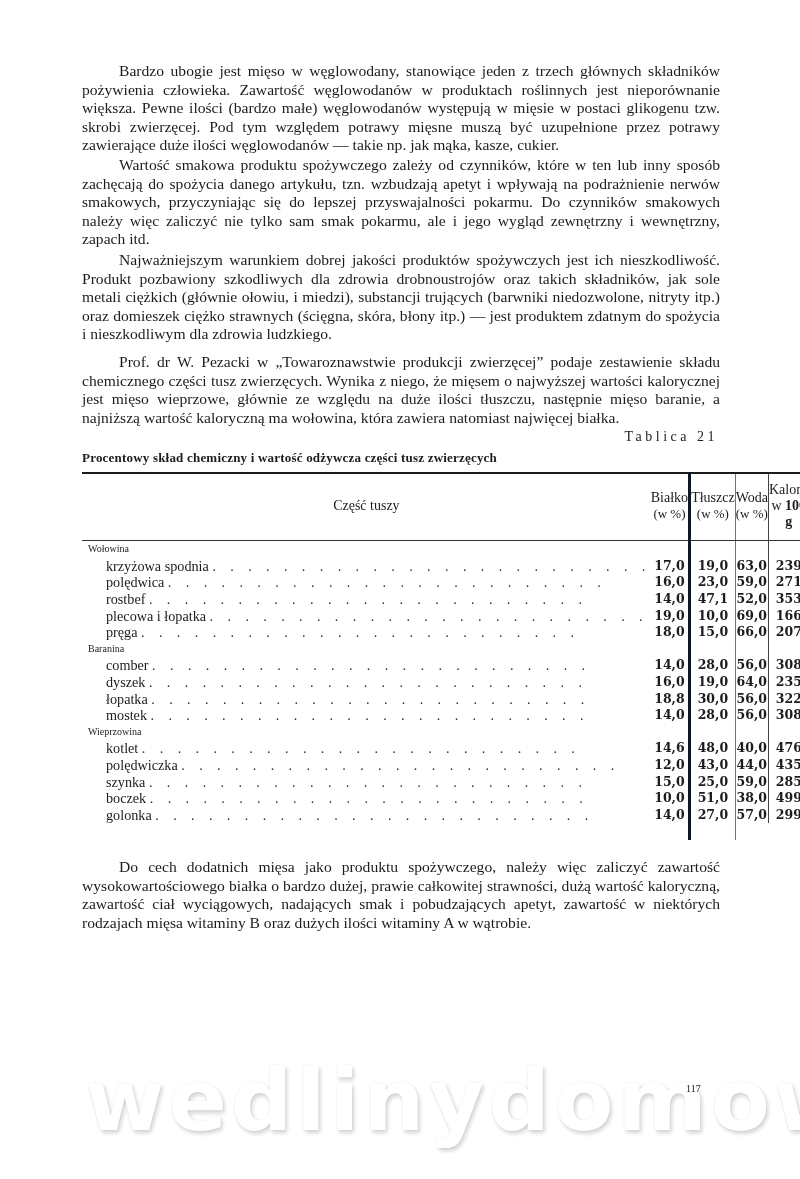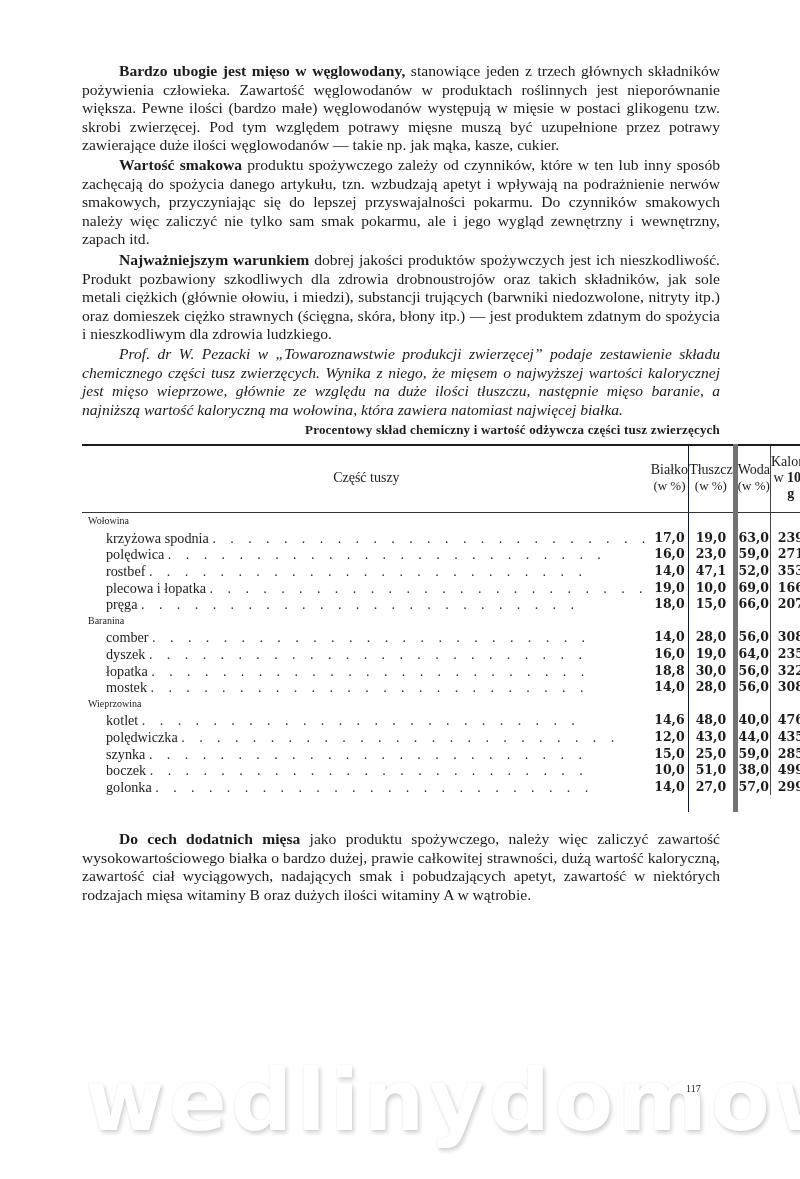--- a/index.html
+++ b/index.html
@@ -5,48 +5,48 @@
   html, body { margin: 0; padding: 0; }
   body {
     width: 800px; height: 1179px; background: #ffffff; position: relative; overflow: hidden;
     font-family: "Liberation Serif", "DejaVu Serif", serif; color: #1c1c1c;
   }
   .page { position: absolute; left: 82px; top: 62px; width: 638px; }
   .para {
     font-size: 15.6px; line-height: 18.6px; text-align: justify; margin: 0;
     text-indent: 37px; hyphens: manual;
   }
-  .para b { font-weight: bold; }
+  .para b { font-weight: normal; }
   .p1 { margin-top: 0; }
   .p2 { margin-top: 1px; }
   .p3 { margin-top: 2px; }
-  .p4 { margin-top: 1px; font-style: italic; }
+  .p4 { margin-top: 9px; }
   .table-num {
     text-align: right; font-size: 14px; letter-spacing: 3.5px; margin-top: 2px; height: 18px;
     padding-right: 2px;
   }
   .table-title {
-    text-align: right; font-size: 13px; font-weight: bold; margin-top: 3px; letter-spacing: 0.2px;
+    text-align: left; font-size: 13px; font-weight: bold; margin-top: 3px; letter-spacing: 0.2px;
   }
   table.data {
     width: 640px; border-collapse: collapse; margin-top: 6px; font-size: 13.6px;
     border-top: 2.5px solid #1c1c1c; border-bottom: none;
   }
   table.data th {
     font-weight: normal; font-size: 14px; line-height: 16px; padding: 8px 0 10px 0; text-align: center;
     border-bottom: 1.5px solid #333;
   }
   table.data th .sub { font-size: 13px; }
   table.data th .bold { font-weight: bold; }
   table.data td { padding: 0; line-height: 16.6px; height: 16.6px; }
   .col-part { width: 265px; text-align: left; }
   .col-num { text-align: center; }
   .c-bialko { width: 93px; margin-top: 48px; }
-  .c-tluszcz { width: 93px; border-left: 1px solid #0f172a; }
-  .c-woda { width: 95px; border-left: 5px solid #737373; }
+  .c-tluszcz { width: 93px; border-left: 3px solid #0f172a; }
+  .c-woda { width: 95px; border-left: 1px solid #737373; }
   .c-kal { width: 94px; border-left: 1.5px solid #444; }
   td.num { font-weight: bold; font-size: 13.6px; text-align: center; font-family: "DejaVu Serif", serif; font-size: 12.5px; }
   .group td { padding-top: 6px; height: 18px; }
   .group-label { padding-left: 6px !important; font-size: 10px; }
   .item-label { padding-left: 24px !important; font-size: 14.2px; white-space: nowrap; overflow: hidden; margin-top: 27px; }
   .item-label .dots { letter-spacing: 5.4px; color: #333; }
   .spacer td { height: 14px; }
   .after-table { margin-top: 18px; }
   .page-num {
     position: absolute; left: 686px; top: 1083px; font-size: 10px; font-family: "Liberation Serif", serif;
@@ -64,20 +64,21 @@
 <div class="page">
 
   <p class="para p1"><b>Bardzo ubogie jest mięso w węglowodany,</b><span> stanowiące jeden z trzech głównych składników pożywienia człowieka. Zawartość węglowodanów w produktach roślinnych jest nieporównanie większa. Pewne ilości (bardzo małe) węglowodanów występują w mięsie w postaci glikogenu tzw. skrobi zwierzęcej. Pod tym względem potrawy mięsne muszą być uzupełnione przez potrawy zawierające duże ilości węglowodanów — takie np. jak mąka, kasze, cukier.</span></p>
 
   <p class="para p2"><b>Wartość smakowa</b><span> produktu spożywczego zależy od czynników, które w ten lub inny sposób zachęcają do spożycia danego artykułu, tzn. wzbudzają apetyt i wpływają na podrażnienie nerwów smakowych, przyczyniając się do lepszej przyswajalności pokarmu. Do czynników smakowych należy więc zaliczyć nie tylko sam smak pokarmu, ale i jego wygląd zewnętrzny i wewnętrzny, zapach itd.</span></p>
 
   <p class="para p3"><b>Najważniejszym warunkiem</b><span> dobrej jakości produktów spożywczych jest ich nieszkodliwość. Produkt pozbawiony szkodliwych dla zdrowia drobnoustrojów oraz takich składników, jak sole metali ciężkich (głównie ołowiu, i miedzi), substancji trujących (barwniki niedozwolone, nitryty itp.) oraz domieszek ciężko strawnych (ścięgna, skóra, błony itp.) — jest produktem zdatnym do spożycia i nieszkodliwym dla zdrowia ludzkiego.</span></p>
 
   <p class="para p4"><span>Prof. dr W. Pezacki w „Towaroznawstwie produkcji zwierzęcej” podaje zestawienie składu chemicznego części tusz zwierzęcych. Wynika z niego, że mięsem o najwyższej wartości kalorycznej jest mięso wieprzowe, głównie ze względu na duże ilości tłuszczu, następnie mięso baranie, a najniższą wartość kaloryczną ma wołowina, która zawiera natomiast najwięcej białka.</span></p>
 
+  <div class="table-num">Tablica 21</div>
   <div class="table-title">Procentowy skład chemiczny i wartość odżywcza części tusz zwierzęcych</div>
 
   <table class="data">
     <thead>
       <tr>
         <th class="col-part" style="text-align:center"><span>Część tuszy</span></th>
         <th class="col-num c-bialko">
           <div>Białko</div>
           <div class="sub">(w %)</div>
         </th>

